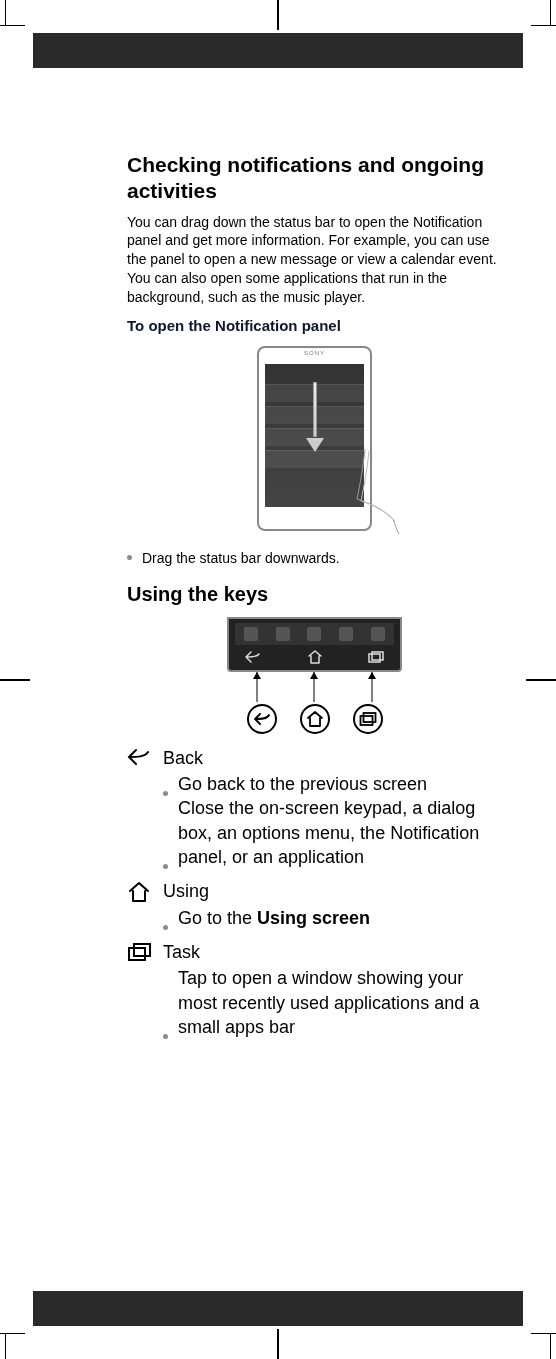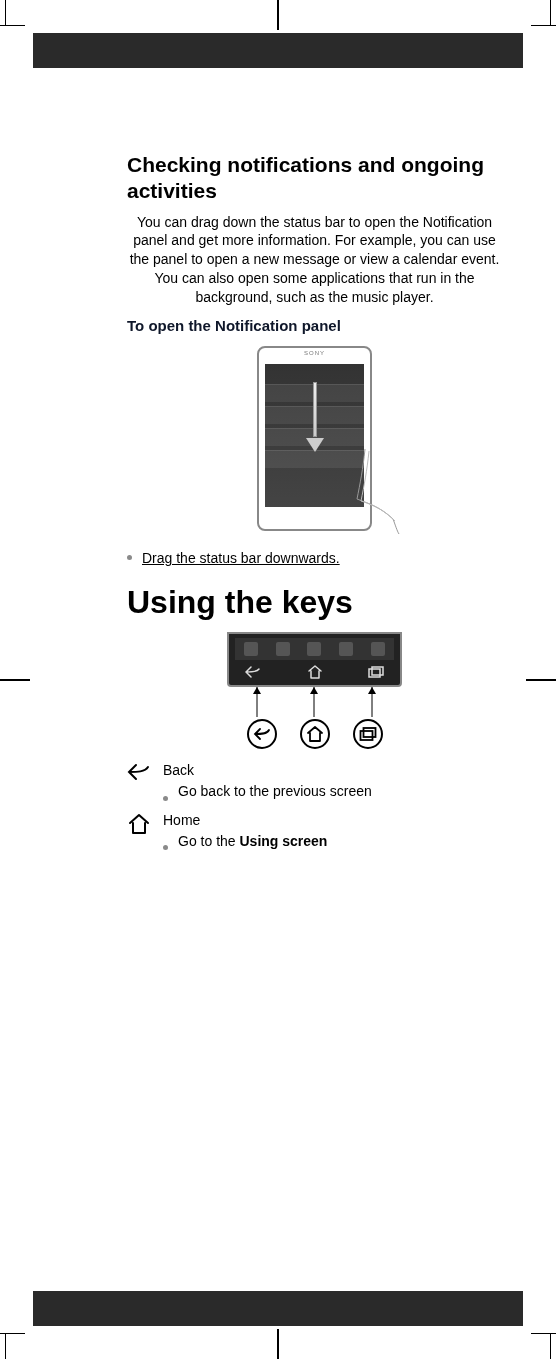--- a/index.html
+++ b/index.html
@@ -35,38 +35,37 @@
       margin-left: 32px;
     }
     h1 {
       font-size: 21px;
       font-weight: bold;
       line-height: 1.25;
       margin-bottom: 8px;
       color: #000;
     }
     h2 {
-      font-size: 32px;
+      font-size: 20px;
       font-weight: bold;
       line-height: 1.25;
       margin: 14px 0 10px 0;
       color: #000;
     }
     h3 {
       font-size: 15px;
       font-weight: bold;
       color: #0f172a;
       margin: 10px 0;
     }
     .body-text {
       font-size: 14px;
       line-height: 1.35;
       color: #000;
       margin-bottom: 10px;
-      text-align: center;
     }
     .figure {
       display: flex;
       justify-content: center;
       margin: 12px 0 18px 0;
     }
     .phone-illustration {
       width: 115px;
       height: 185px;
       border: 2px solid #888;
@@ -111,21 +110,20 @@
     .finger-sketch {
       position:absolute; bottom:-5px; right:-30px; width:55px; height:85px;
     }
 
     .bullet-line {
       display: flex;
       align-items: flex-start;
       font-size: 14px;
       line-height: 1.35;
       margin-bottom: 4px;
-      text-decoration: underline;
     }
     .bullet-dot {
       width: 5px; height: 5px; border-radius: 50%;
       background: #8a8a8a;
       margin-top: 6px;
       margin-right: 10px;
       flex-shrink: 0;
     }
 
     .keys-illustration {
@@ -179,21 +177,21 @@
       display: flex;
       margin-bottom: 10px;
     }
     .key-icon-col {
       width: 36px;
       flex-shrink: 0;
       padding-top: 2px;
     }
     .key-body {
       flex: 1;
-      font-size: 14px;
+      font-size: 18px;
       line-height: 1.35;
     }
     .key-title {
       margin-bottom: 2px;
     }
     .key-body ul { list-style: none; }
     .key-body li {
       display: flex;
       align-items: flex-end;
     }
@@ -320,37 +318,58 @@
         <path d="M9 2 L2 9 L9 16 M2 9 C10 9 18 9 21 4" fill="none" stroke="#000" stroke-width="2" stroke-linecap="round"></path>
       </svg>
     </div>
     <div class="key-body">
       <div class="key-title">Back</div>
       <ul>
         <li>
             <span class="bullet-dot"></span>
             <span>Go back to the previous screen</span>
           </li>
+        <li>
+            <span class="bullet-dot"></span>
+            <span>Close the on-screen keypad, a dialog box, an options menu, the Notification panel, or an application</span>
+          </li>
       </ul>
     </div>
   </div>
 
   <div class="key-item">
     <div class="key-icon-col">
       <svg width="24" height="22" viewBox="0 0 24 22">
         <path d="M3 10 L12 2 L21 10 M6 10 V20 H18 V10" fill="none" stroke="#000" stroke-width="2" stroke-linecap="round" stroke-linejoin="round"></path>
       </svg>
     </div>
     <div class="key-body">
-      <div class="key-title">Home</div>
+      <div class="key-title">Using</div>
       <ul>
         <li>
           <span class="bullet-dot"></span>
           <span>
             <span>Go to the </span><span class="bold">Using screen</span><span></span>
           </span>
         </li>
       </ul>
     </div>
   </div>
 
+  <div class="key-item">
+    <div class="key-icon-col">
+      <svg width="26" height="20" viewBox="0 0 26 20">
+        <rect x="2" y="6" width="16" height="12" fill="none" stroke="#000" stroke-width="2"></rect>
+        <rect x="7" y="2" width="16" height="12" fill="none" stroke="#000" stroke-width="2"></rect>
+      </svg>
+    </div>
+    <div class="key-body">
+      <div class="key-title">Task</div>
+      <ul>
+        <li>
+            <span class="bullet-dot"></span>
+            <span>Tap to open a window showing your most recently used applications and a small apps bar</span>
+          </li>
+      </ul>
+    </div>
+  </div>
 
 </div>
 
 </body></html>

